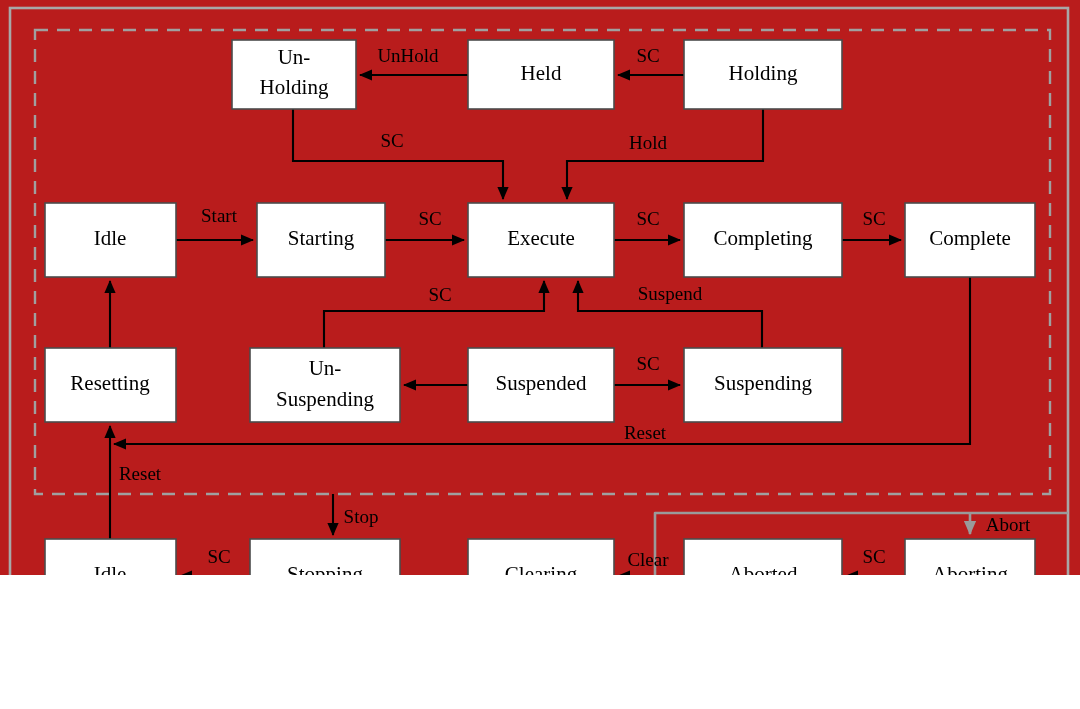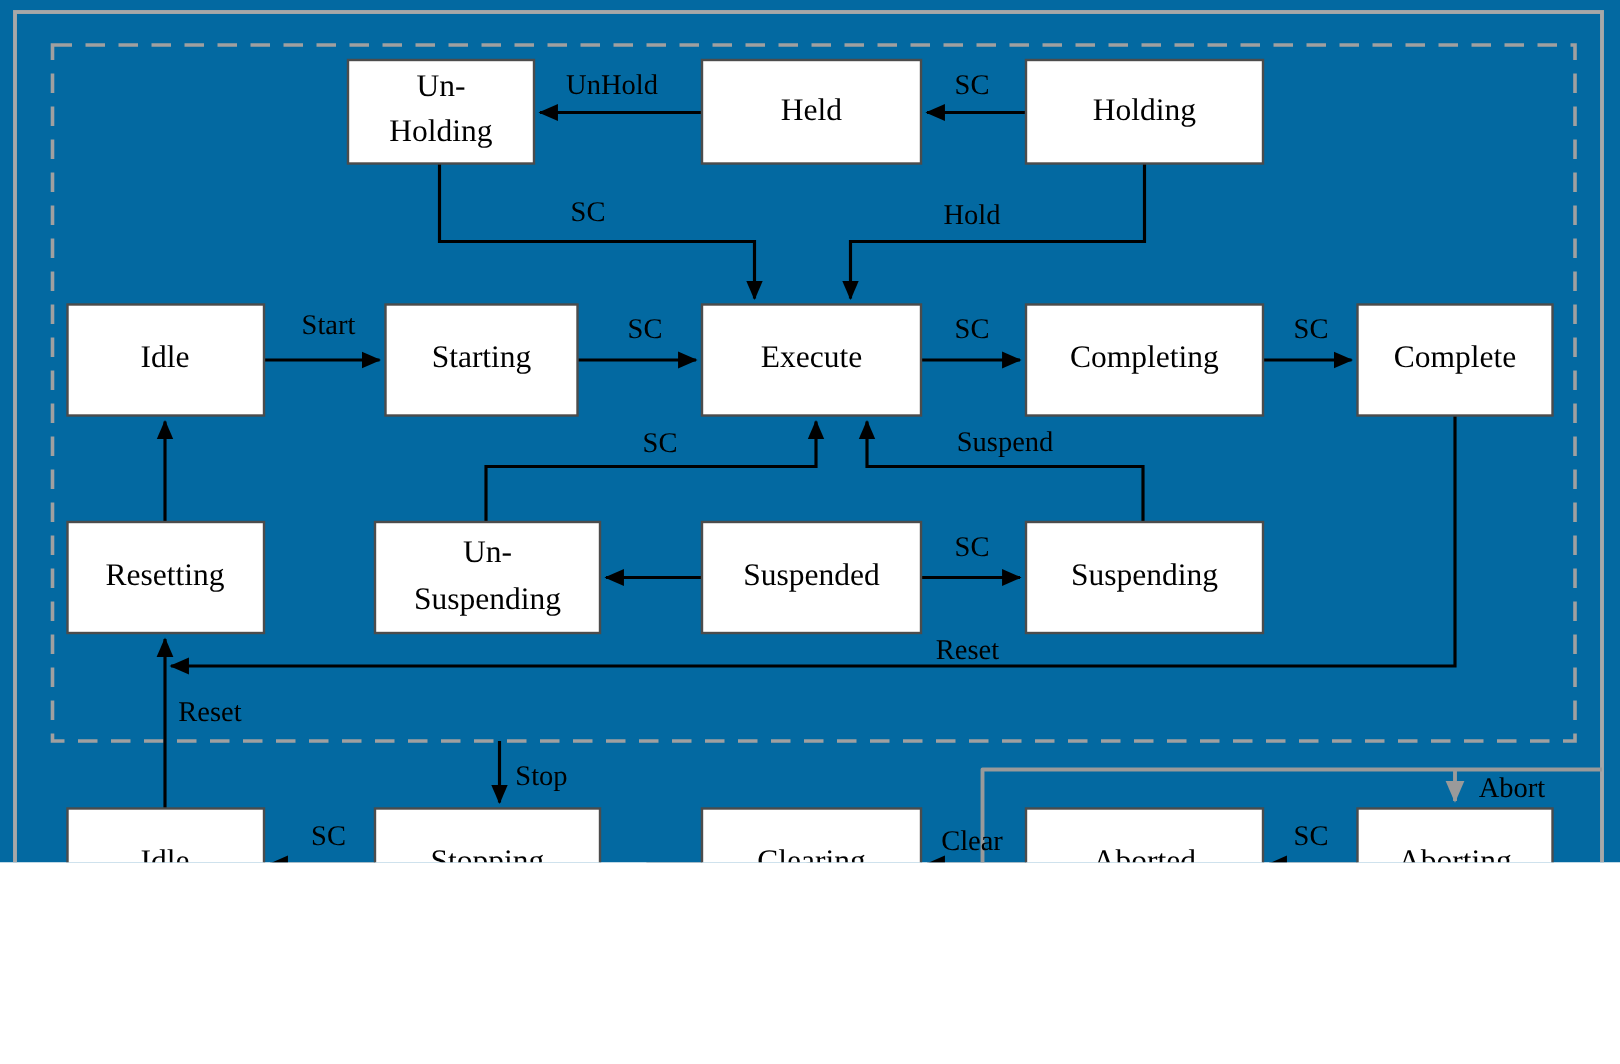--- a/index.html
+++ b/index.html
@@ -7,21 +7,21 @@
     padding: 0;
     background: #ffffff;
   }
   body {
     font-family: "Liberation Serif", "DejaVu Serif", serif;
   }
   #stage {
     position: relative;
     width: 1080px;
     height: 575px;
-    background: #0369a1;
+    background: #b91c1c;
     overflow: hidden;
   }
   #diagram {
     position: absolute;
     left: 0;
     top: 0;
     width: 1080px;
     height: 709px;
   }
   .state-box rect {

